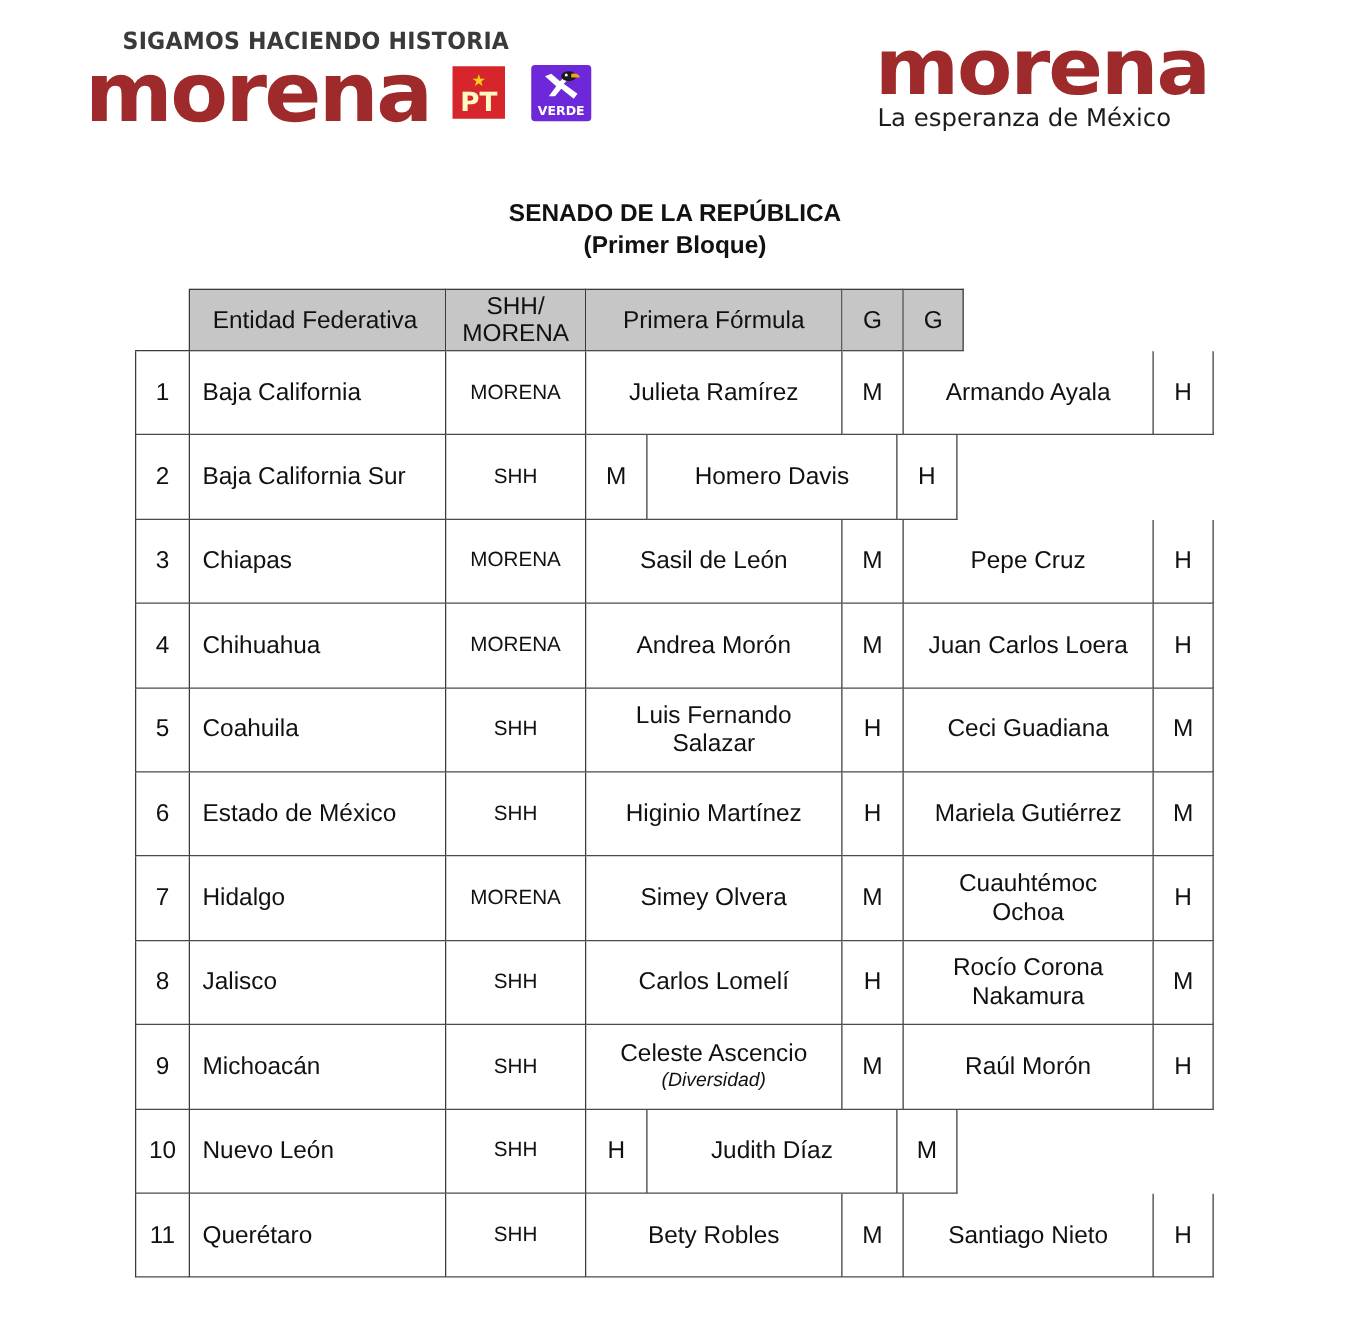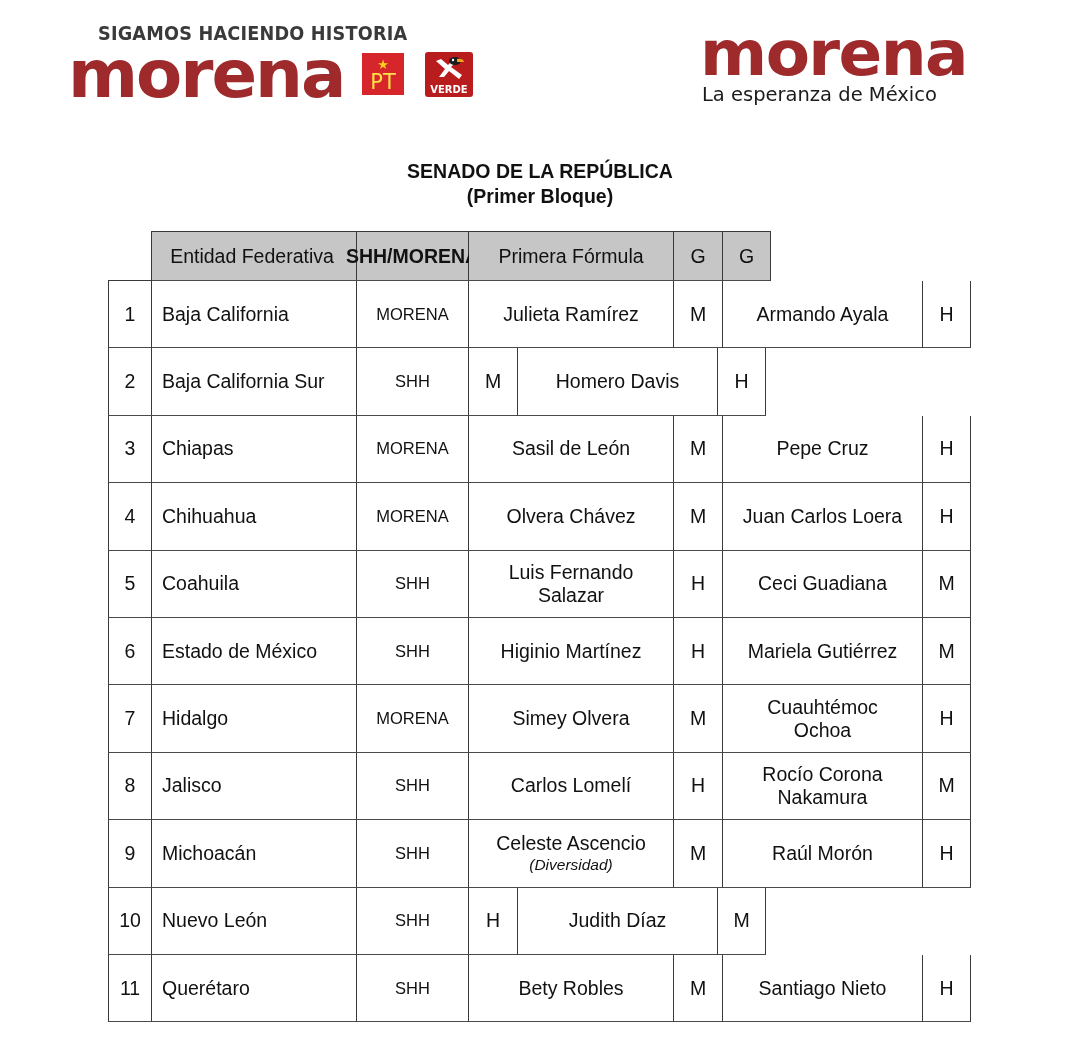--- a/index.html
+++ b/index.html
@@ -19,24 +19,24 @@
       font-family: "DejaVu Sans", sans-serif; font-weight: bold;
       font-size: 66px; line-height: 78px; letter-spacing: -2px; color: #9e2a2b;
       transform: scaleX(1.02); transform-origin: left top;
     }
     .pt-box {
       position: absolute; left: 294px; top: 35px; width: 42px; height: 42px;
       background: #d7262b; display: flex; flex-direction: column; align-items: center; justify-content: flex-end;
       padding-bottom: 2px;
     }
     .pt-box .star { color: #f6d01c; font-size: 13px; line-height: 12px; }
-    .pt-box .pt-text { color: #fde047; font-weight: normal; font-size: 21px; line-height: 22px; font-family: "DejaVu Sans", sans-serif; }
+    .pt-box .pt-text { color: #fef9c3; font-weight: bold; font-size: 21px; line-height: 22px; font-family: "DejaVu Sans", sans-serif; }
     .verde-box {
       position: absolute; left: 357px; top: 34px; width: 48px; height: 45px;
-      background: #b91c1c; border-radius: 3px; display: flex; flex-direction: column; align-items: center; justify-content: flex-end;
+      background: #6d28d9; border-radius: 3px; display: flex; flex-direction: column; align-items: center; justify-content: flex-end;
       padding-bottom: 2px; overflow: hidden;
     }
     .verde-box .toucan { position: absolute; left: 8px; top: 3px; width: 32px; height: 26px; }
     .verde-box .verde-text { color: #ffffff; font-weight: bold; font-size: 10px; line-height: 11px; font-family: "DejaVu Sans", sans-serif; position: relative; }
 
     
     .logo-right { position: absolute; left: 700px; top: 22px; width: 290px; height: 90px; }
     .logo-right .wordmark {
       position: absolute; left: 0; top: 0;
       font-family: "DejaVu Sans", sans-serif; font-weight: bold;
@@ -103,21 +103,21 @@
   <div class="slogan">La esperanza de México</div>
 </div>
 
 <div class="title main">SENADO DE LA REPÚBLICA</div>
 <div class="title sub">(Primer Bloque)</div>
 
 <div class="tbl">
   <div class="row hdr">
     <div class="cell c-num blank"></div>
     <div class="cell c-ent">Entidad Federativa</div>
-    <div class="cell c-shh" style="font-weight:bold;">
+    <div class="cell c-shh" style="flex-direction:column;">
       <span>SHH/</span>
       <span>MORENA</span>
     </div>
     <div class="cell c-pri">Primera Fórmula</div>
     <div class="cell c-g1">G</div>
     <div class="cell c-g2">G</div>
   </div>
 
   <div class="body" id="tbody">
   <div class="row">
@@ -162,21 +162,21 @@
 
     </div>
     <div class="cell c-g2">H</div>
   </div>
 
   <div class="row">
     <div class="cell c-num">4</div>
     <div class="cell c-ent">Chihuahua</div>
     <div class="cell c-shh">MORENA</div>
     <div class="cell c-pri">
-      <span>Olvera Chávez</span>
+      <span>Andrea Morón</span>
 
     </div>
     <div class="cell c-g1">M</div>
     <div class="cell c-seg">
       <span>Juan Carlos Loera</span>
 
     </div>
     <div class="cell c-g2">H</div>
   </div>
 

